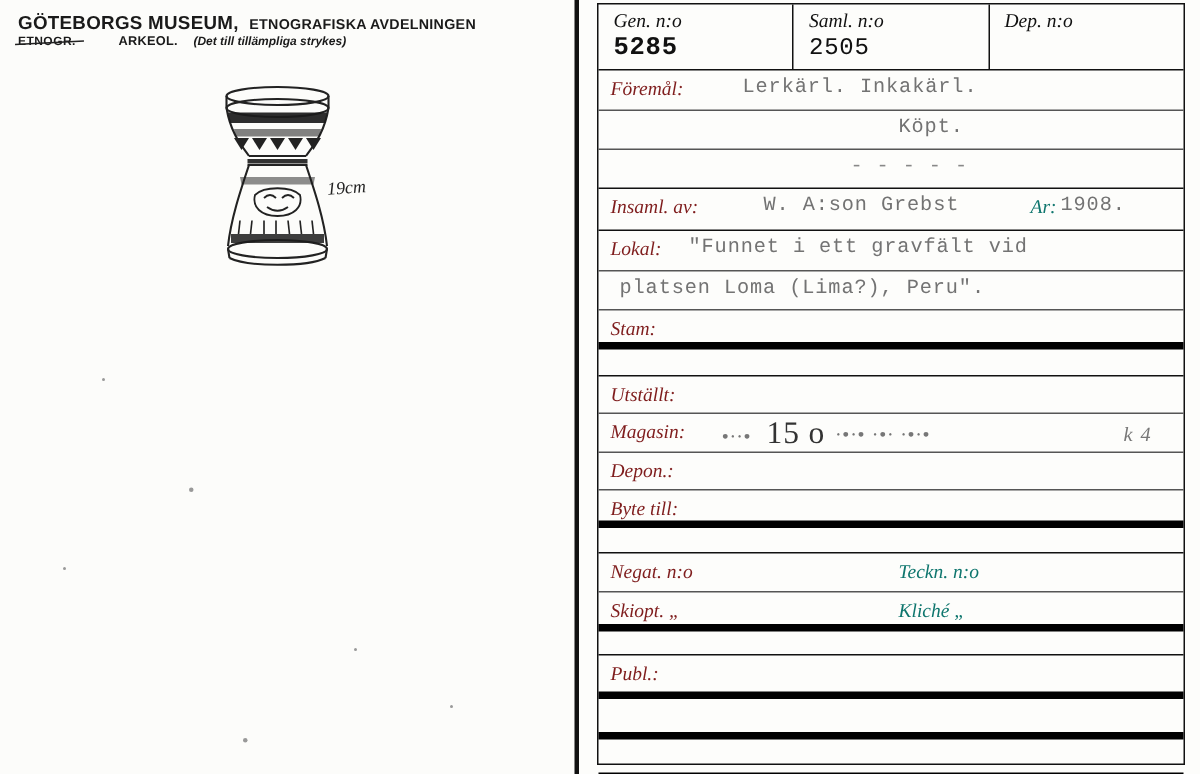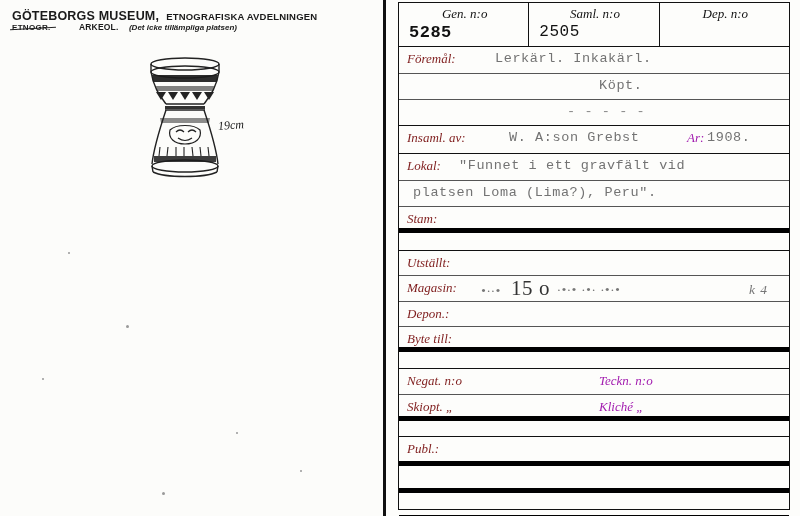--- a/index.html
+++ b/index.html
@@ -160,21 +160,20 @@
     box-sizing: border-box;
     position: relative;
     padding: 3px 8px 0 10px;
   }
   .hdr-cell + .hdr-cell { border-left: 1.5px solid #111; }
   .hdr-label {
     font-style: italic;
     font-size: 13px;
     color: #111;
     font-family: "Liberation Serif", serif;
-    text-align: center;
   }
   .hdr-value {
     font-family: "Liberation Mono", monospace;
     font-size: 16px;
     letter-spacing: 0.5px;
     margin-top: 1px;
     color: #111;
   }
   .hdr-value.bold { font-weight: bold; font-size: 17px; }
 
@@ -187,21 +186,21 @@
     font-family: "Liberation Serif", serif;
     color: #7f1d1d;
     white-space: nowrap;
   }
   .lbl2 {
     position: absolute;
     top: 4px;
     font-style: italic;
     font-size: 13px;
     font-family: "Liberation Serif", serif;
-    color: #a21caf;
+    color: #0f766e;
     white-space: nowrap;
   }
   .val {
     position: absolute;
     top: 4px;
     font-family: "Liberation Mono", monospace;
     font-size: 13.5px;
     letter-spacing: 0.6px;
     color: #737373;
     white-space: nowrap;
@@ -232,21 +231,21 @@
       <span class="museum-title">GÖTEBORGS MUSEUM,</span>
       <span class="museum-sub">ETNOGRAFISKA AVDELNINGEN</span>
     </div>
 
     <div class="dept-row">
       <span class="dept-etnogr">
         <span>ETNOGR.</span>
         <span class="strike"></span>
       </span>
       <span class="dept-arkeol">ARKEOL.</span>
-      <span class="dept-note">(Det icke tillämpliga platsen)</span>
+      <span class="dept-note">(Det till tillämpliga strykes)</span>
     </div>
 
     <div class="drawing-wrap">
       <svg width="110" height="130" viewBox="0 0 110 130">
         <g fill="none" stroke="#222" stroke-width="1.4">
 
           <ellipse cx="55" cy="12" rx="34" ry="6"></ellipse>
           <path d="M21 12 L21 20 M89 12 L89 20"></path>
           <ellipse cx="55" cy="20" rx="34" ry="6"></ellipse>
 

